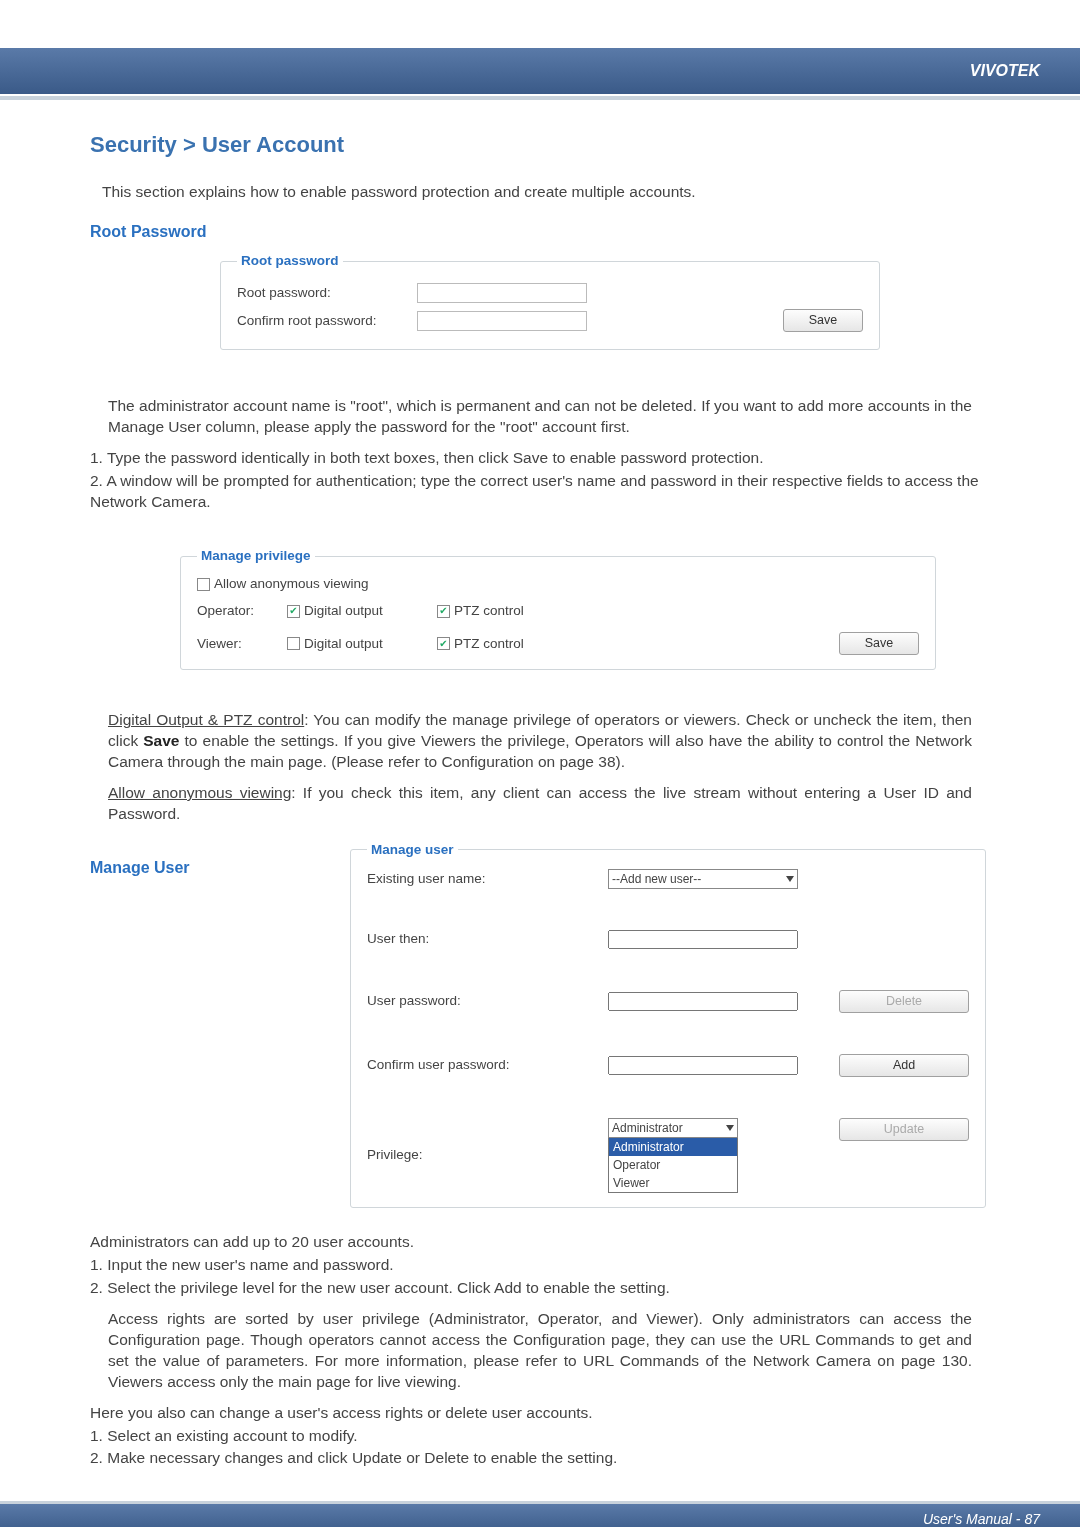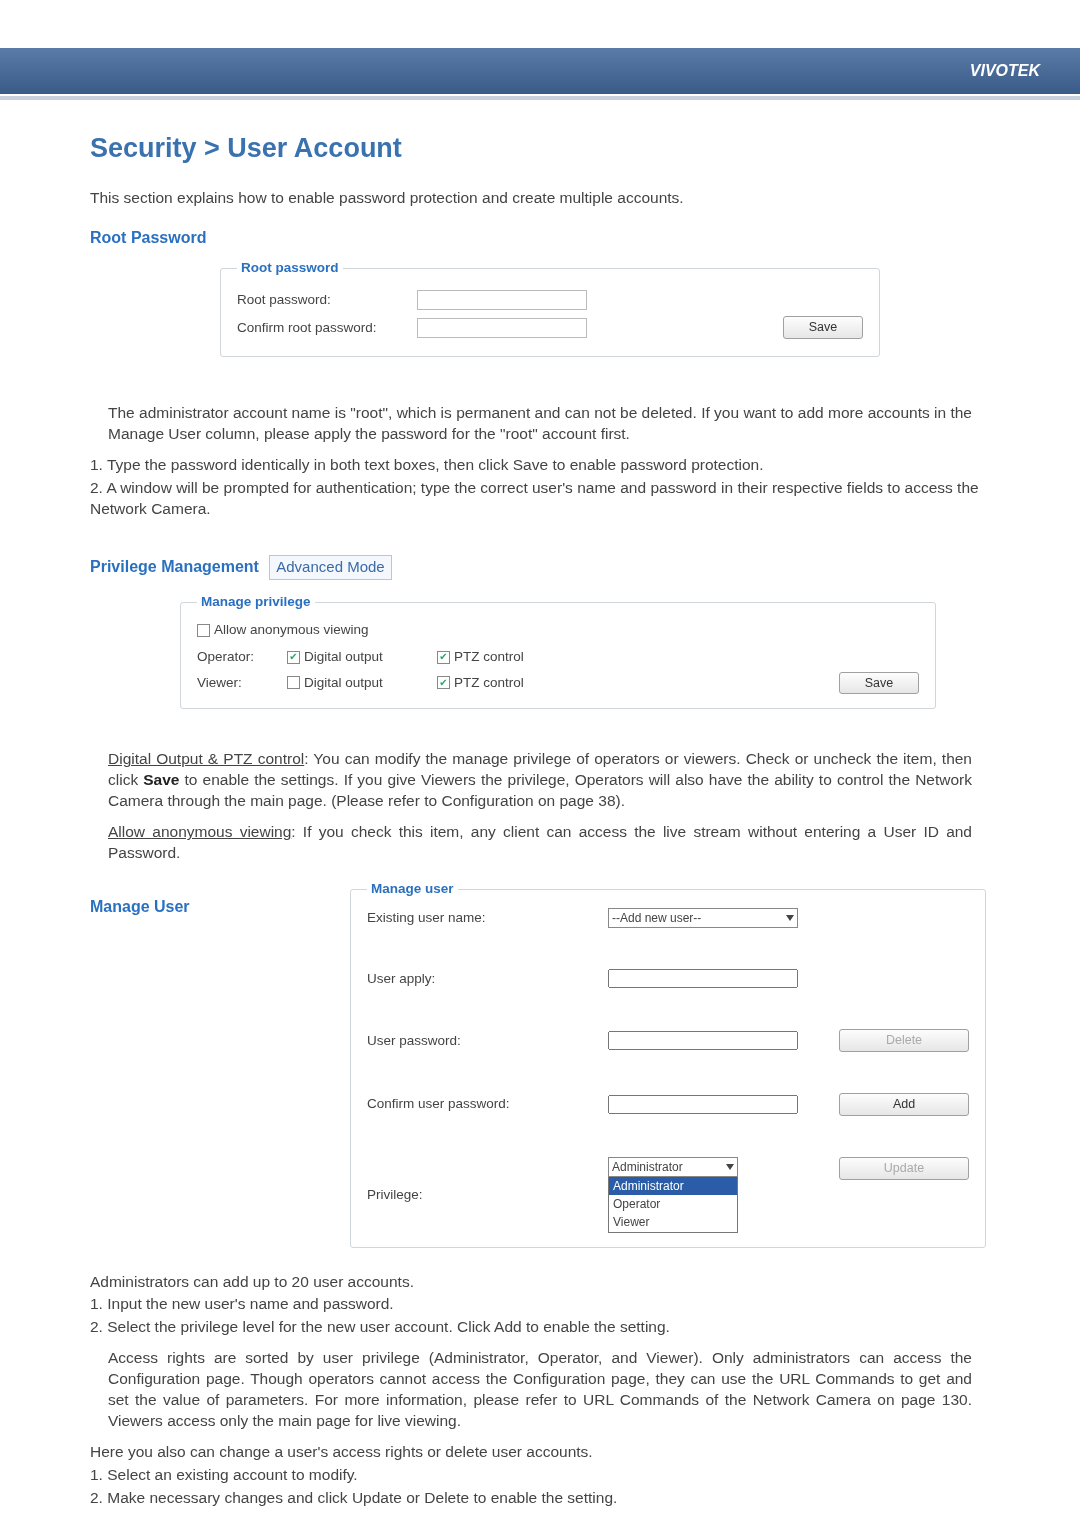--- a/index.html
+++ b/index.html
@@ -23,26 +23,26 @@
     font-size: 16px;
   }
   .page {
     padding: 30px 90px 30px 90px;
     font-size: 15.5px;
     line-height: 1.35;
     color: #444;
   }
   h1.title {
     color: #3a72b0;
-    font-size: 27px;
+    font-size: 22px;
     font-weight: bold;
     margin-bottom: 22px;
     font-family: Arial, sans-serif;
   }
-  .intro { margin-bottom: 18px; }
+  .intro { margin-bottom: 18px; margin-left: 12px; }
   .section-heading {
     color: #2a70c0;
     font-weight: bold;
     font-size: 16px;
     margin: 8px 0 10px 0;
   }
   .section-heading.inline { display:inline-block; margin-right:6px; }
   .advanced-mode-tag {
     display:inline-block;
     border: 1px solid #b0c8e0;
@@ -79,21 +79,21 @@
     background: linear-gradient(#fdfdfd,#e6e6e6);
     border-radius: 3px;
     font-size: 12.5px;
     color:#333;
     padding: 2px 22px;
     min-width: 80px;
     text-align:center;
     cursor:pointer;
   }
   .btn.disabled { color:#aaa; }
-  .priv-grid { display:grid; grid-template-columns: 90px 150px 150px auto; row-gap:5px; align-items:center; }
+  .priv-grid { display:grid; grid-template-columns: 90px 150px 150px auto; row-gap:12px; align-items:center; }
   .cb { display:inline-flex; align-items:center; gap:4px; }
   .cb .box {
     width:13px; height:13px; border:1px solid #888; background:#fff; display:inline-flex; align-items:center; justify-content:center; font-size:10px; color:#2a6;
   }
   .cb .box.checked::after { content:"✔"; font-size:10px; line-height:1; }
   .para { text-align: justify; margin: 10px 18px; color:#444; }
   .para .b { font-weight: bold; color:#222; }
   .para .u { text-decoration: underline; }
   .ol-item { margin: 2px 0; }
   .select {
@@ -155,24 +155,20 @@
   <div style="height:22px"></div>
 
   <div class="para">The administrator account name is "root", which is permanent and can not be deleted. If you want to add more accounts in the Manage User column, please apply the password for the "root" account first.</div>
   <div class="ol-item">
     <span>1. Type the password identically in both text boxes, then click </span><span class="b">Save</span><span> to enable password protection.</span>
   </div>
   <div class="ol-item">2. A window will be prompted for authentication; type the correct user's name and password in their respective fields to access the Network Camera.</div>
 
   <div style="height:26px"></div>
 
-  <div>
-    <span class="section-heading inline">Privilege Management</span>
-    <span class="advanced-mode-tag">Advanced Mode</span>
-  </div>
 
   <div class="priv-panel-wrap">
     <fieldset class="panel">
       <legend>Manage privilege</legend>
       <div class="cb">
         <span class="box"></span>
         <span>Allow anonymous viewing</span>
       </div>
       <div style="height:6px"></div>
       <div class="priv-grid">
@@ -216,21 +212,21 @@
     <div style="flex:1">
       <fieldset class="panel" style="width:600px">
         <legend>Manage user</legend>
         <div class="manage-user-grid">
           <span>Existing user name:</span>
           <span class="select">
               <span>--Add new user--</span>
             </span>
           <span></span>
 
-          <span>User apply:</span>
+          <span>User then:</span>
           <input type="text" style="">
           <span></span>
 
           <span>User password:</span>
           <input type="password" style="">
           <span class="btn disabled">Delete</span>
 
           <span>Confirm user password:</span>
           <input type="password" style="">
           <span class="btn">Add</span>

